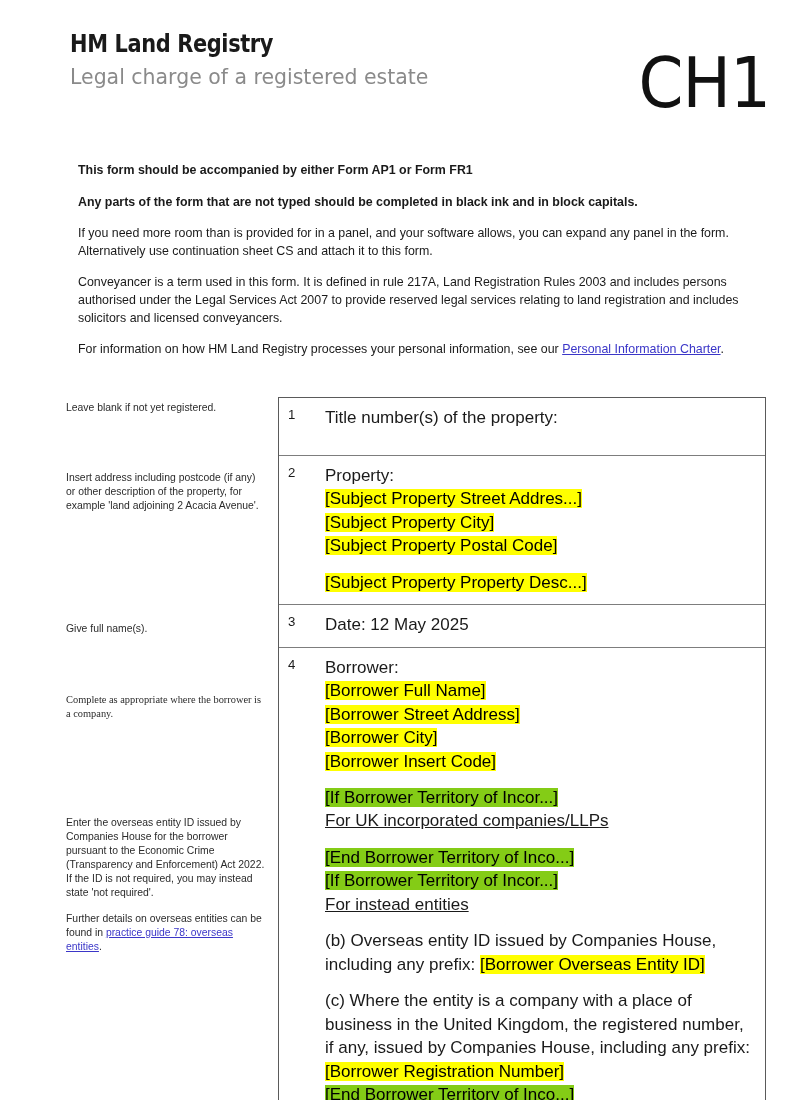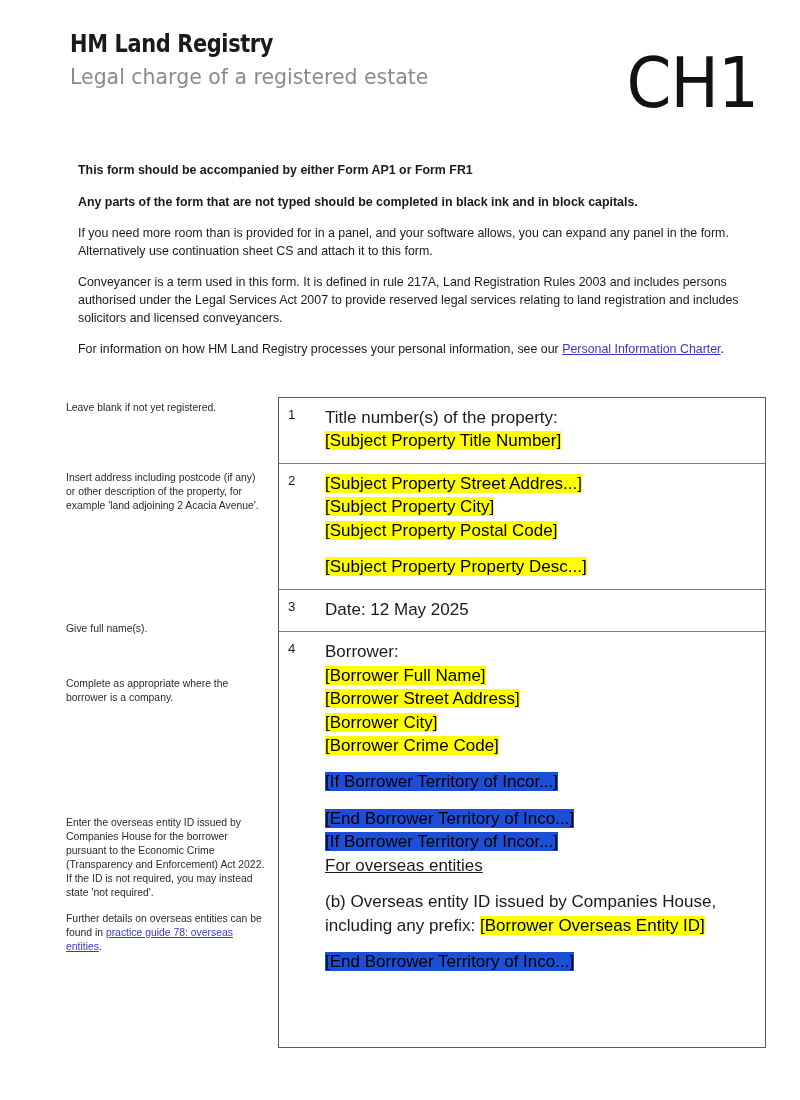--- a/index.html
+++ b/index.html
@@ -15,21 +15,21 @@
     font-family: "Liberation Sans", sans-serif;
     color: #000000;
     overflow: hidden;
   }
 
   
   .page-header {
     position: absolute;
     left: 70px;
     top: 30px;
-    right: 42px;
+    right: 30px;
     height: 110px;
   }
   .brand-title {
     font-size: 25px;
     font-weight: bold;
     letter-spacing: -0.4px;
     color: #1a1a1a;
     line-height: 1.1;
     margin: 0;
     font-family: "DejaVu Sans", sans-serif;
@@ -121,21 +121,21 @@
   .underline-head {
     text-decoration: underline;
     display: block;
   }
 
   .hl-yellow {
     background: #ffff00;
     color: #000000;
   }
   .hl-gray {
-    background: #1d4ed8;
+    background: #84cc16;
     color: #000000;
   }
 
   
   .panel-1 { min-height: 58px; }
   .panel-2 { min-height: 124px; }
   .panel-3 { min-height: 36px; }
   .panel-4 { min-height: 416px; }
 
   
@@ -175,39 +175,39 @@
   <p>Conveyancer is a term used in this form. It is defined in rule 217A, Land Registration Rules 2003 and includes persons authorised under the Legal Services Act 2007 to provide reserved legal services relating to land registration and includes solicitors and licensed conveyancers.</p>
   <p class="last"><span>For information on how HM Land Registry processes your personal information, see our </span><a class="link" href="#">Personal Information Charter</a><span>.</span></p>
 </div>
 
 <div class="form-area">
 
   <div class="notes-col">
     <div class="note-abs" style="top:4px;">Leave blank if not yet registered.</div>
     <div class="note-abs" style="top:64px;margin-top:10px;">Insert address including postcode (if any) or other description of the property, for example 'land adjoining 2 Acacia Avenue'.</div>
     <div class="note-abs" style="top:225px;">Give full name(s).</div>
-    <div class="note-abs" style="top:280px;">Complete as appropriate where the borrower is a company.</div>
+    <div class="note-abs" style="top:296px;font-family:Liberation Serif, serif;">Complete as appropriate where the borrower is a company.</div>
     <div class="note-abs" style="top:419px;">Enter the overseas entity ID issued by Companies House for the borrower pursuant to the Economic Crime (Transparency and Enforcement) Act 2022. If the ID is not required, you may instead state 'not required'.</div>
     <div class="note-abs" style="top:515px;"><span>Further details on overseas entities can be found in </span><a class="link" href="#">practice guide 78: overseas entities</a><span>.</span></div>
   </div>
 
   <div class="table-col">
     <div class="panel-table">
 
       <div class="panel panel-1">
         <div class="panel-num">1</div>
         <div class="panel-body">
           <span class="line">Title number(s) of the property:</span>
-          <span class="line"><span class="hl-yellow">[Subject Property Title Number]</span></span>
         </div>
       </div>
 
       <div class="panel panel-2">
         <div class="panel-num">2</div>
         <div class="panel-body">
+          <span class="line">Property:</span>
           <span class="line"><span class="hl-yellow">[Subject Property Street Addres...]</span></span>
           <span class="line"><span class="hl-yellow">[Subject Property City]</span></span>
           <span class="line"><span class="hl-yellow">[Subject Property Postal Code]</span></span>
           <span class="spacer"></span>
           <span class="line"><span class="hl-yellow">[Subject Property Property Desc...]</span></span>
         </div>
       </div>
 
       <div class="panel panel-3">
         <div class="panel-num">3</div>
@@ -216,37 +216,39 @@
         </div>
       </div>
 
       <div class="panel panel-4">
         <div class="panel-num">4</div>
         <div class="panel-body">
           <span class="line">Borrower:</span>
           <span class="line"><span class="hl-yellow">[Borrower Full Name]</span></span>
           <span class="line"><span class="hl-yellow">[Borrower Street Address]</span></span>
           <span class="line"><span class="hl-yellow">[Borrower City]</span></span>
-          <span class="line"><span class="hl-yellow">[Borrower Crime Code]</span></span>
+          <span class="line"><span class="hl-yellow">[Borrower Insert Code]</span></span>
 
           <span class="spacer"></span>
 
           <span class="line"><span class="hl-gray"> [If Borrower Territory of Incor...]</span></span>
+          <span class="underline-head">For UK incorporated companies/LLPs</span>
 
           <span class="spacer"></span>
 
           <span class="line"><span class="hl-gray">[End Borrower Territory of Inco...]</span></span>
           <span class="line"><span class="hl-gray"> [If Borrower Territory of Incor...]</span></span>
-          <span class="underline-head">For overseas entities</span>
+          <span class="underline-head">For instead entities</span>
 
           <span class="spacer"></span>
 
           <span class="line"><span>(b) Overseas entity ID issued by Companies House, including any prefix: </span><span class="hl-yellow">[Borrower Overseas Entity ID]</span></span>
 
           <span class="spacer"></span>
 
+          <span class="line"><span>(c) Where the entity is a company with a place of business in the United Kingdom, the registered number, if any, issued by Companies House, including any prefix: </span><span class="hl-yellow">[Borrower Registration Number]</span></span>
           <span class="line"><span class="hl-gray">[End Borrower Territory of Inco...]</span></span>
         </div>
       </div>
 
     </div>
   </div>
 </div>
 
 </body></html>

